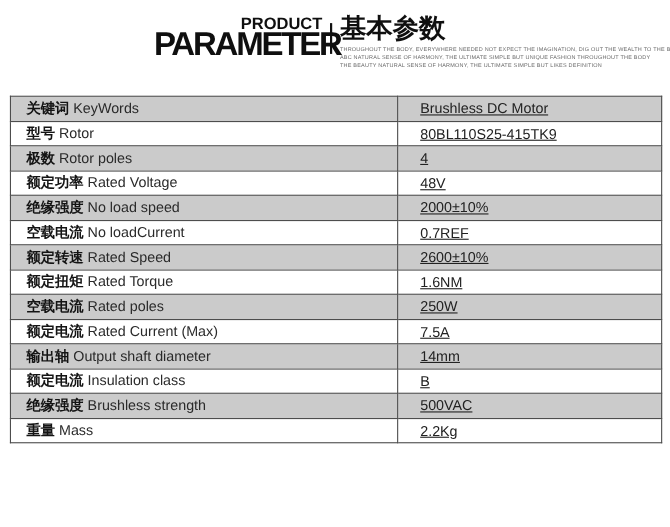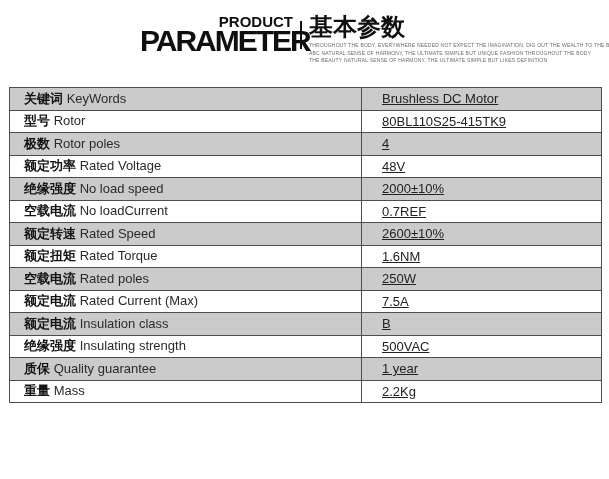--- a/index.html
+++ b/index.html
@@ -153,36 +153,36 @@
         <tr>
           <td class="label-cell"><span class="cn">空载电流</span> <span class="en">Rated poles</span></td>
           <td class="value-cell">250W</td>
         </tr>
 
         <tr>
           <td class="label-cell"><span class="cn">额定电流</span> <span class="en">Rated Current (Max)</span></td>
           <td class="value-cell">7.5A</td>
         </tr>
 
+        <tr>
+          <td class="label-cell"><span class="cn">输出轴</span> <span class="en">Output shaft diameter</span></td>
+          <td class="value-cell">14mm</td>
+        </tr>
 
         <tr>
           <td class="label-cell"><span class="cn">额定电流</span> <span class="en">Insulation class</span></td>
           <td class="value-cell">B</td>
         </tr>
 
         <tr>
-          <td class="label-cell"><span class="cn">绝缘强度</span> <span class="en">Insulating strength</span></td>
+          <td class="label-cell"><span class="cn">绝缘强度</span> <span class="en">Brushless strength</span></td>
           <td class="value-cell">500VAC</td>
         </tr>
 
 
-        <tr>
-          <td class="label-cell"><span class="cn">质保</span> <span class="en">Quality guarantee</span></td>
-          <td class="value-cell">1 year</td>
-        </tr>
 
         <tr>
           <td class="label-cell"><span class="cn">重量</span> <span class="en">Mass</span></td>
           <td class="value-cell">2.2Kg</td>
         </tr>
       </tbody>
   </table>
 
 </div>
 

